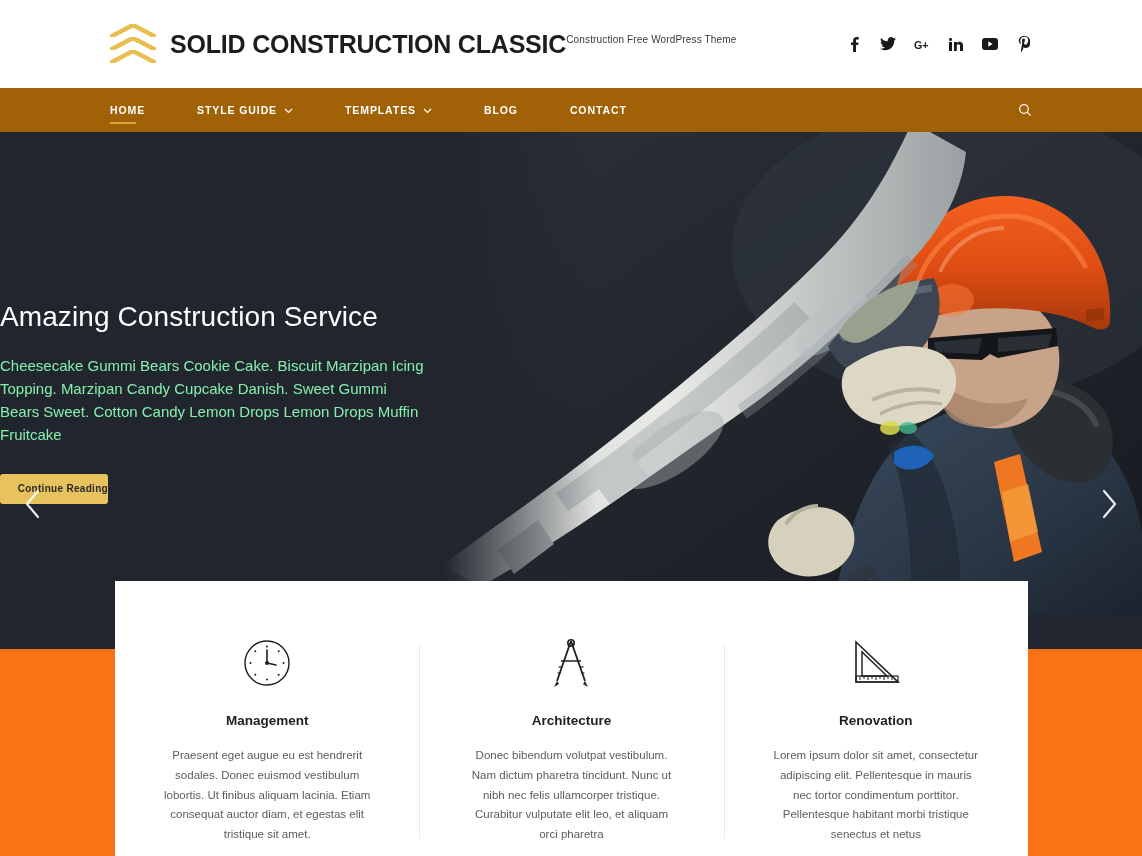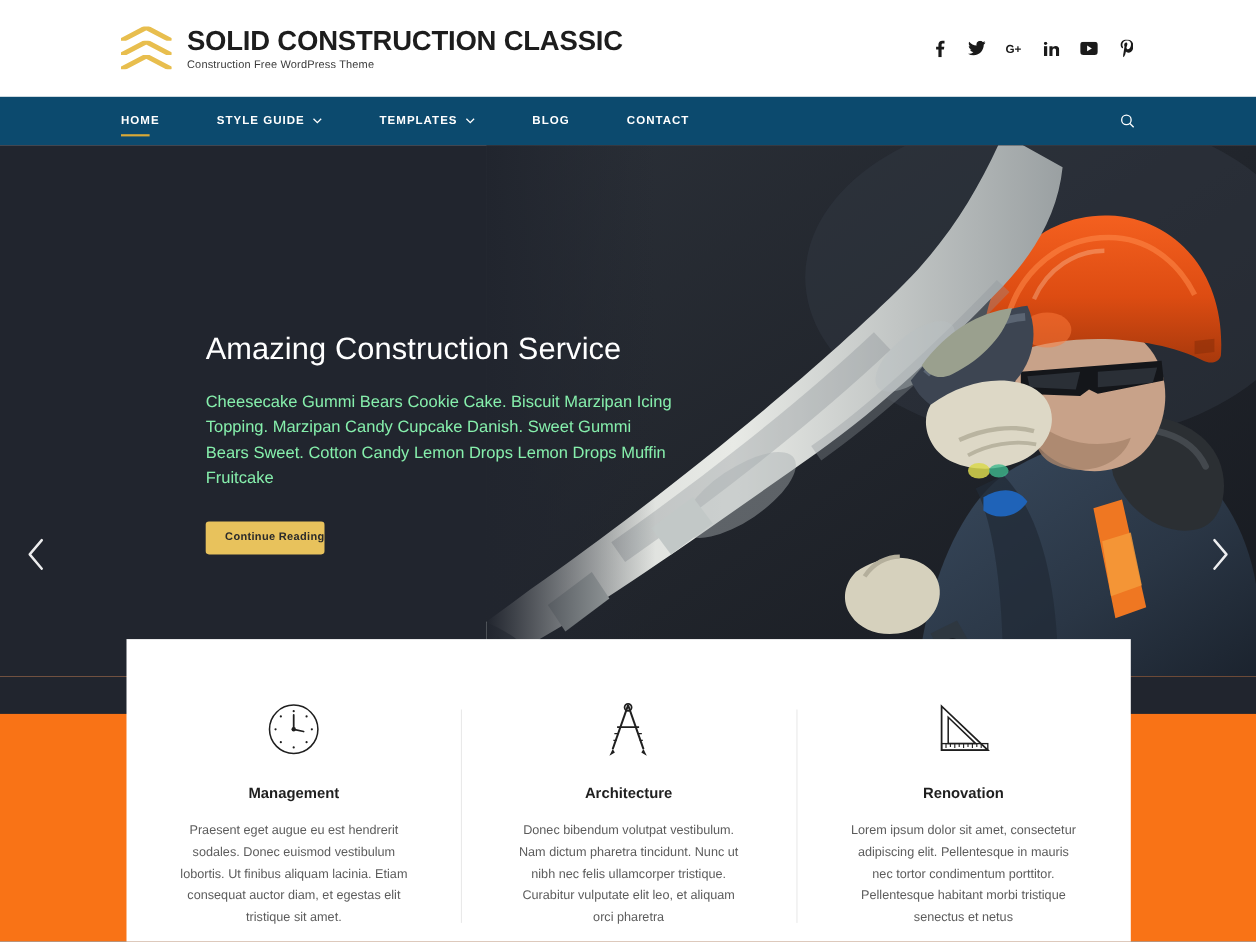--- a/index.html
+++ b/index.html
@@ -19,39 +19,39 @@
     align-items:center;
     justify-content:space-between;
     padding:0 110px 0 110px;
   }
   .brand { display:flex; align-items:center; gap:14px; }
   .chevstack { width:46px; height:44px; position:relative; flex:0 0 auto; }
   .chev {
     position:absolute; left:0; width:46px; height:11px;
   }
   .chev svg { display:block; }
-  .brandtext { display:flex; flex-direction:column; justify-content:center; }
+  .brandtext { display:flex; flex-direction:row; justify-content:center; }
   .brandtitle {
     font-size:25px; font-weight:bold; letter-spacing:-0.2px;
     color:#1d1d1d; line-height:1.08; white-space:nowrap;
   }
   .brandtag {
     font-size:10px; color:#3a3a3a; letter-spacing:0.15px;
     margin-top:3px; white-space:nowrap;
   }
   .socials { display:flex; align-items:center; gap:18px; }
   .soc {
     width:16px; height:16px; display:flex; align-items:center;
     justify-content:center; color:#1a1a1a; cursor:pointer;
   }
   .soc svg { display:block; }
 
   
   .navbar {
-    height:44px; background:#0c4a6e;
+    height:44px; background:#a16207;
     display:flex; align-items:stretch; justify-content:space-between;
     padding:0 110px 0 110px; position:relative;
   }
   .menu { display:flex; align-items:stretch; }
   .menuitem {
     display:flex; align-items:center; gap:7px;
     padding:0 0; margin-right:52px;
     color:#ffffff; font-size:10.5px; font-weight:bold;
     letter-spacing:0.9px; cursor:pointer; position:relative;
     white-space:nowrap;
@@ -71,21 +71,21 @@
     position:relative; height:483px; background:#21252e;
     overflow:hidden;
   }
   .hero-photo {
     position:absolute; top:0; right:0; width:700px; height:483px;
     overflow:hidden;
   }
   .hero-photo svg { display:block; }
   .hero-inner {
     position:relative; z-index:4; height:100%;
-    padding-left:187px; display:flex; flex-direction:column;
+    display:flex; flex-direction:column;
     justify-content:flex-start;
   }
   .hero-title {
     margin-top:168px; font-size:28px; font-weight:normal;
     color:#ffffff; letter-spacing:0.1px; line-height:1.2;
   }
   .hero-sub {
     margin-top:20px; width:430px; font-size:15px; line-height:1.55;
     color:#86efac;
   }

